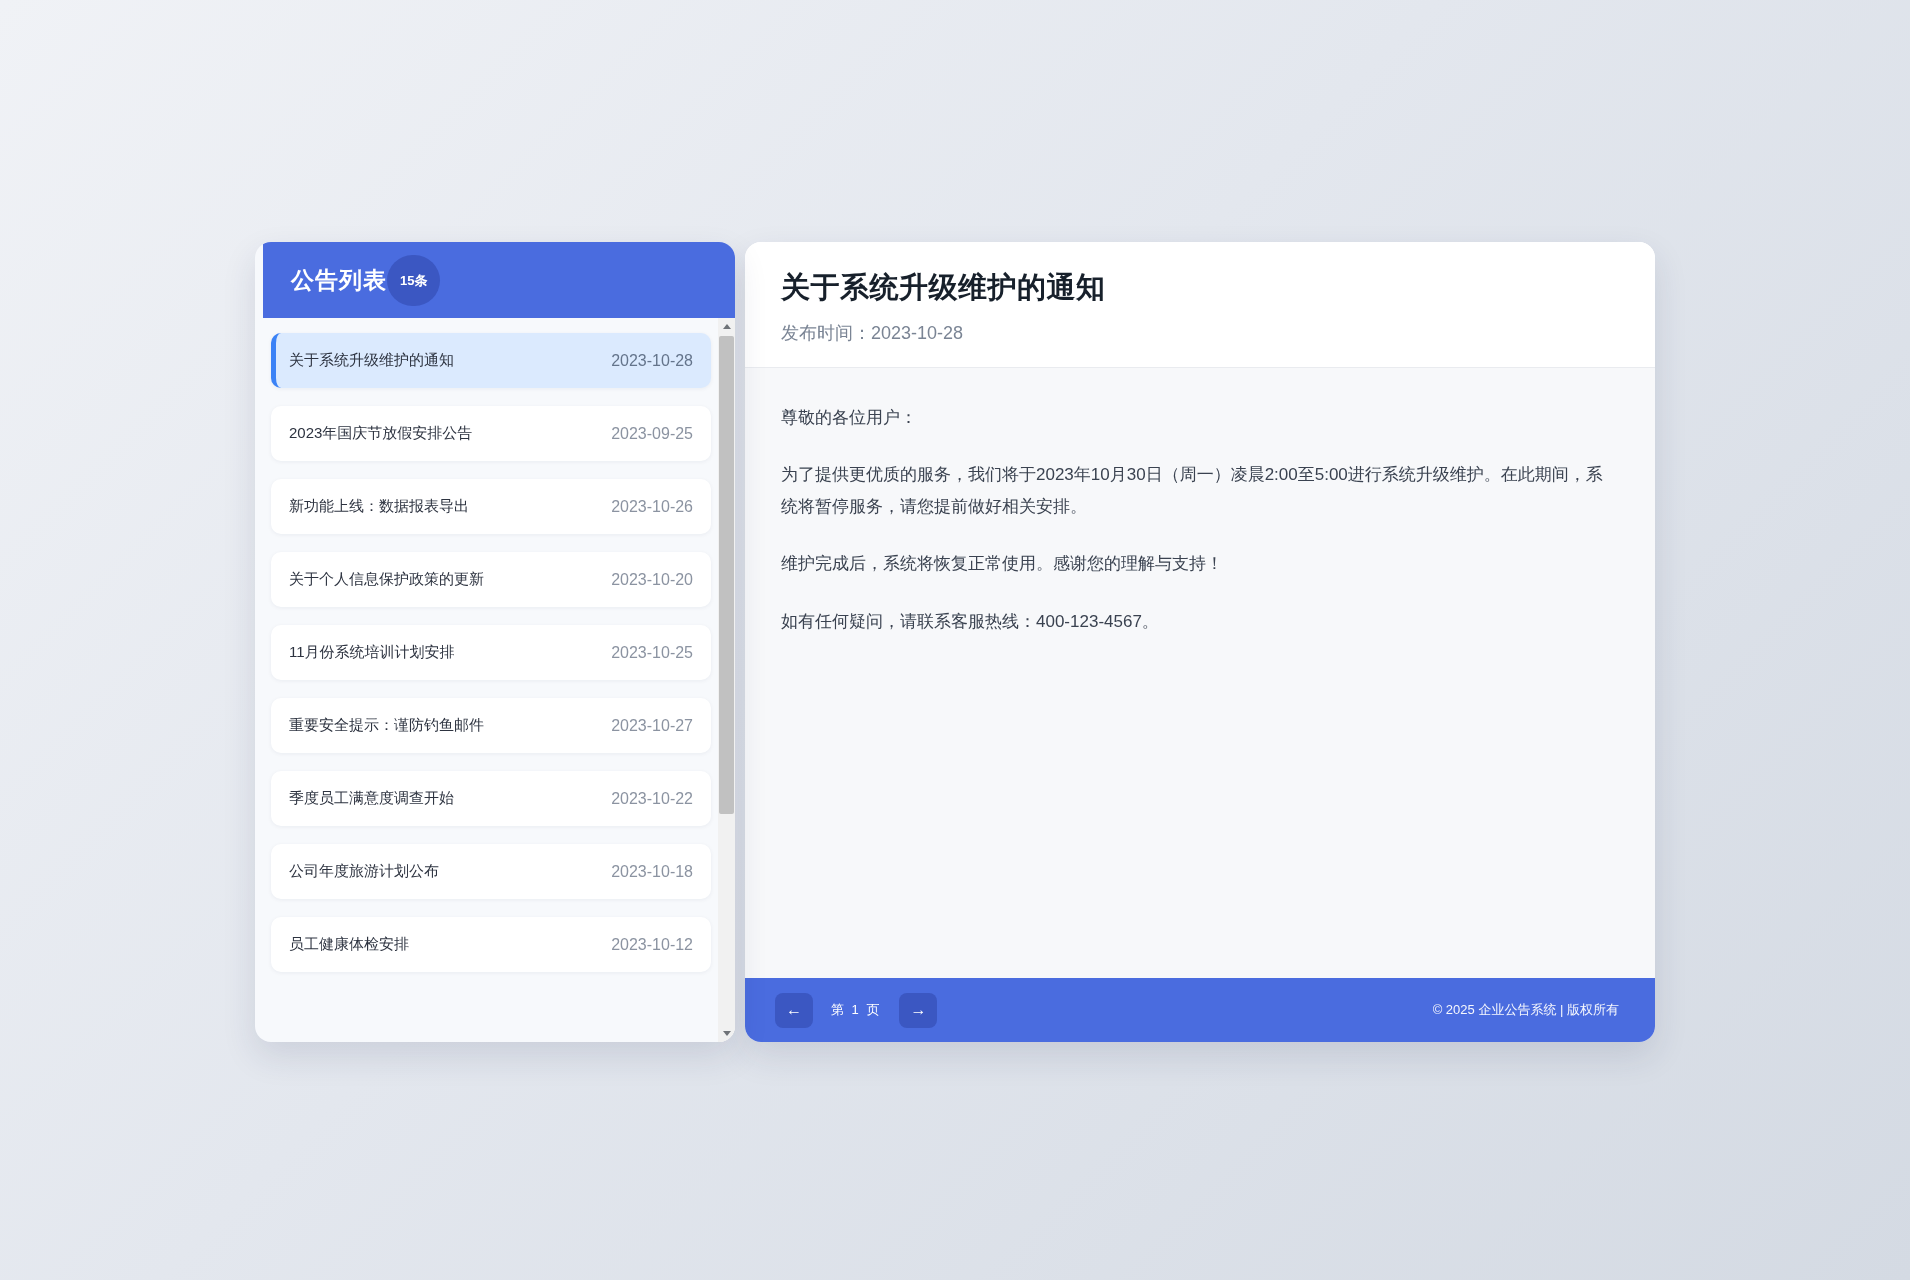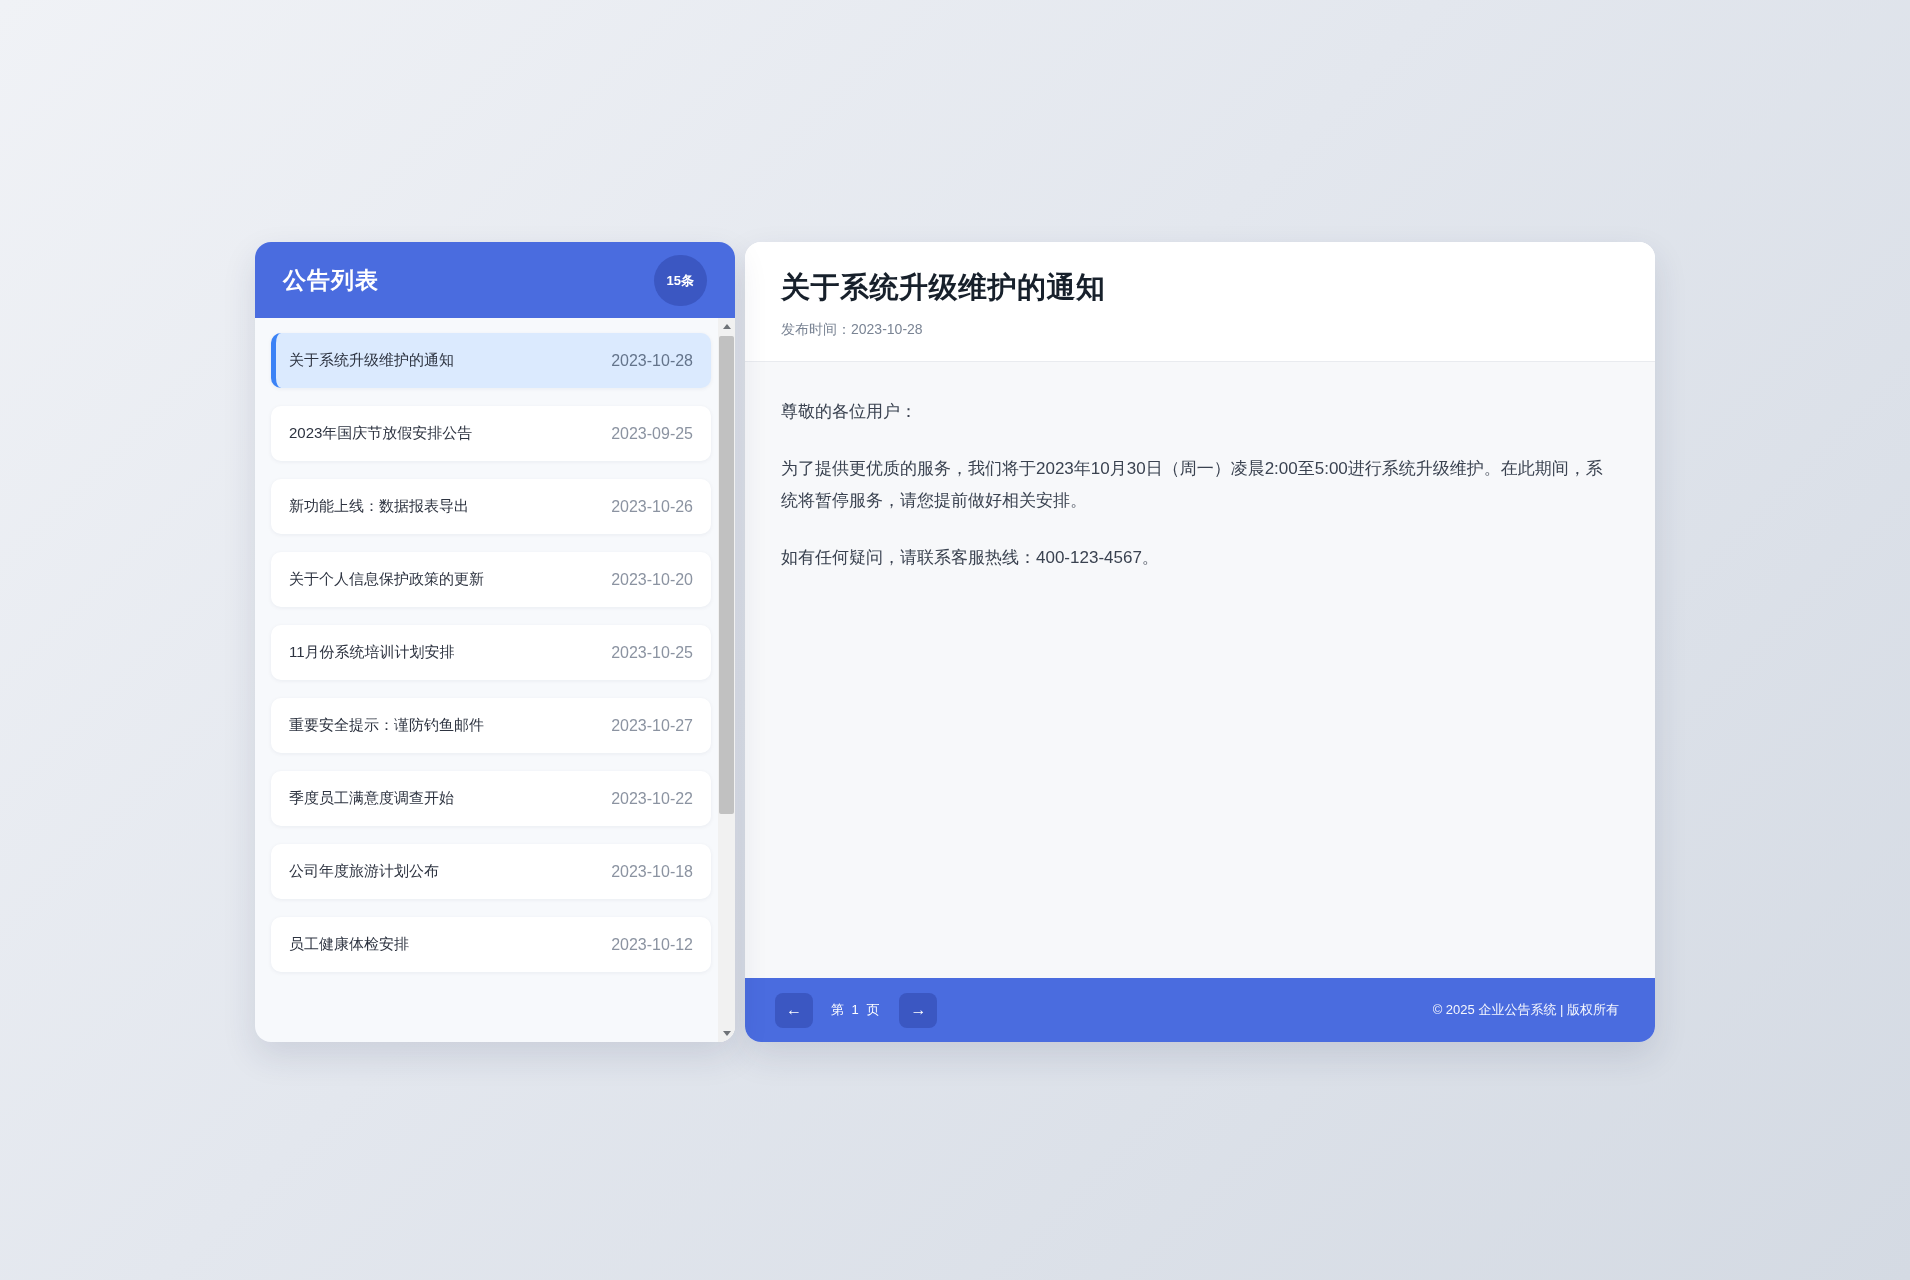--- a/index.html
+++ b/index.html
@@ -28,22 +28,23 @@
     background:var(--list-bg);
     border-radius:16px;
     box-shadow:0 14px 34px rgba(30,41,80,.12);
     overflow:hidden;
     display:flex;flex-direction:column;
     position:relative;
   }
   .sidebar-header{
     height:76px;flex:0 0 76px;
     background:var(--primary);
-    display:flex;align-items:center;justify-content:space-between;
+    display:flex;align-items:center;
     padding:0 28px;
+    margin-left:8px;
   }
   .sidebar-header h2{color:#fff;font-size:23px;font-weight:bold;letter-spacing:1px;}
   .badge{
     background:var(--primary-dark);
     color:#fff;font-size:13px;font-weight:bold;
     padding:19px 13px;border-radius:999px;line-height:1;
   }
   .list-wrap{flex:1;position:relative;overflow:hidden;}
   .ann-list{
     list-style:none;
@@ -91,21 +92,21 @@
     box-shadow:0 14px 34px rgba(30,41,80,.12);
     overflow:hidden;
     display:flex;flex-direction:column;
   }
   .detail-header{
     background:#fff;
     padding:26px 36px 22px 36px;
     border-bottom:1px solid #e9ebef;
   }
   .detail-header h1{font-size:29px;font-weight:bold;color:#17202b;letter-spacing:.5px;}
-  .detail-meta{margin-top:13px;font-size:14px;color:#7a8494;}
+  .detail-meta{margin-top:13px;font-size:18px;color:#7a8494;}
   .detail-body{
     flex:1;
     background:var(--content-bg);
     padding:34px 36px;
     font-size:17px;color:#3a4250;line-height:1.85;
     overflow:hidden;
   }
   .detail-body p{margin-bottom:26px;}
   .detail-footer{
     height:64px;flex:0 0 64px;
@@ -185,20 +186,21 @@
   </aside>
 
   <main class="detail">
     <header class="detail-header">
       <h1>关于系统升级维护的通知</h1>
       <div class="detail-meta">发布时间：2023-10-28</div>
     </header>
     <div class="detail-body" id="detail-body">
         <p>尊敬的各位用户：</p>
         <p>为了提供更优质的服务，我们将于2023年10月30日（周一）凌晨2:00至5:00进行系统升级维护。在此期间，系统将暂停服务，请您提前做好相关安排。</p>
+        <p>维护完成后，系统将恢复正常使用。感谢您的理解与支持！</p>
         <p>如有任何疑问，请联系客服热线：400-123-4567。</p>
       </div>
     <footer class="detail-footer">
       <div class="pagination">
         <button class="page-btn">←</button>
         <span class="page-indicator">第 1 页</span>
         <button class="page-btn">→</button>
       </div>
       <div class="copyright">© 2025 企业公告系统 | 版权所有</div>
     </footer>

